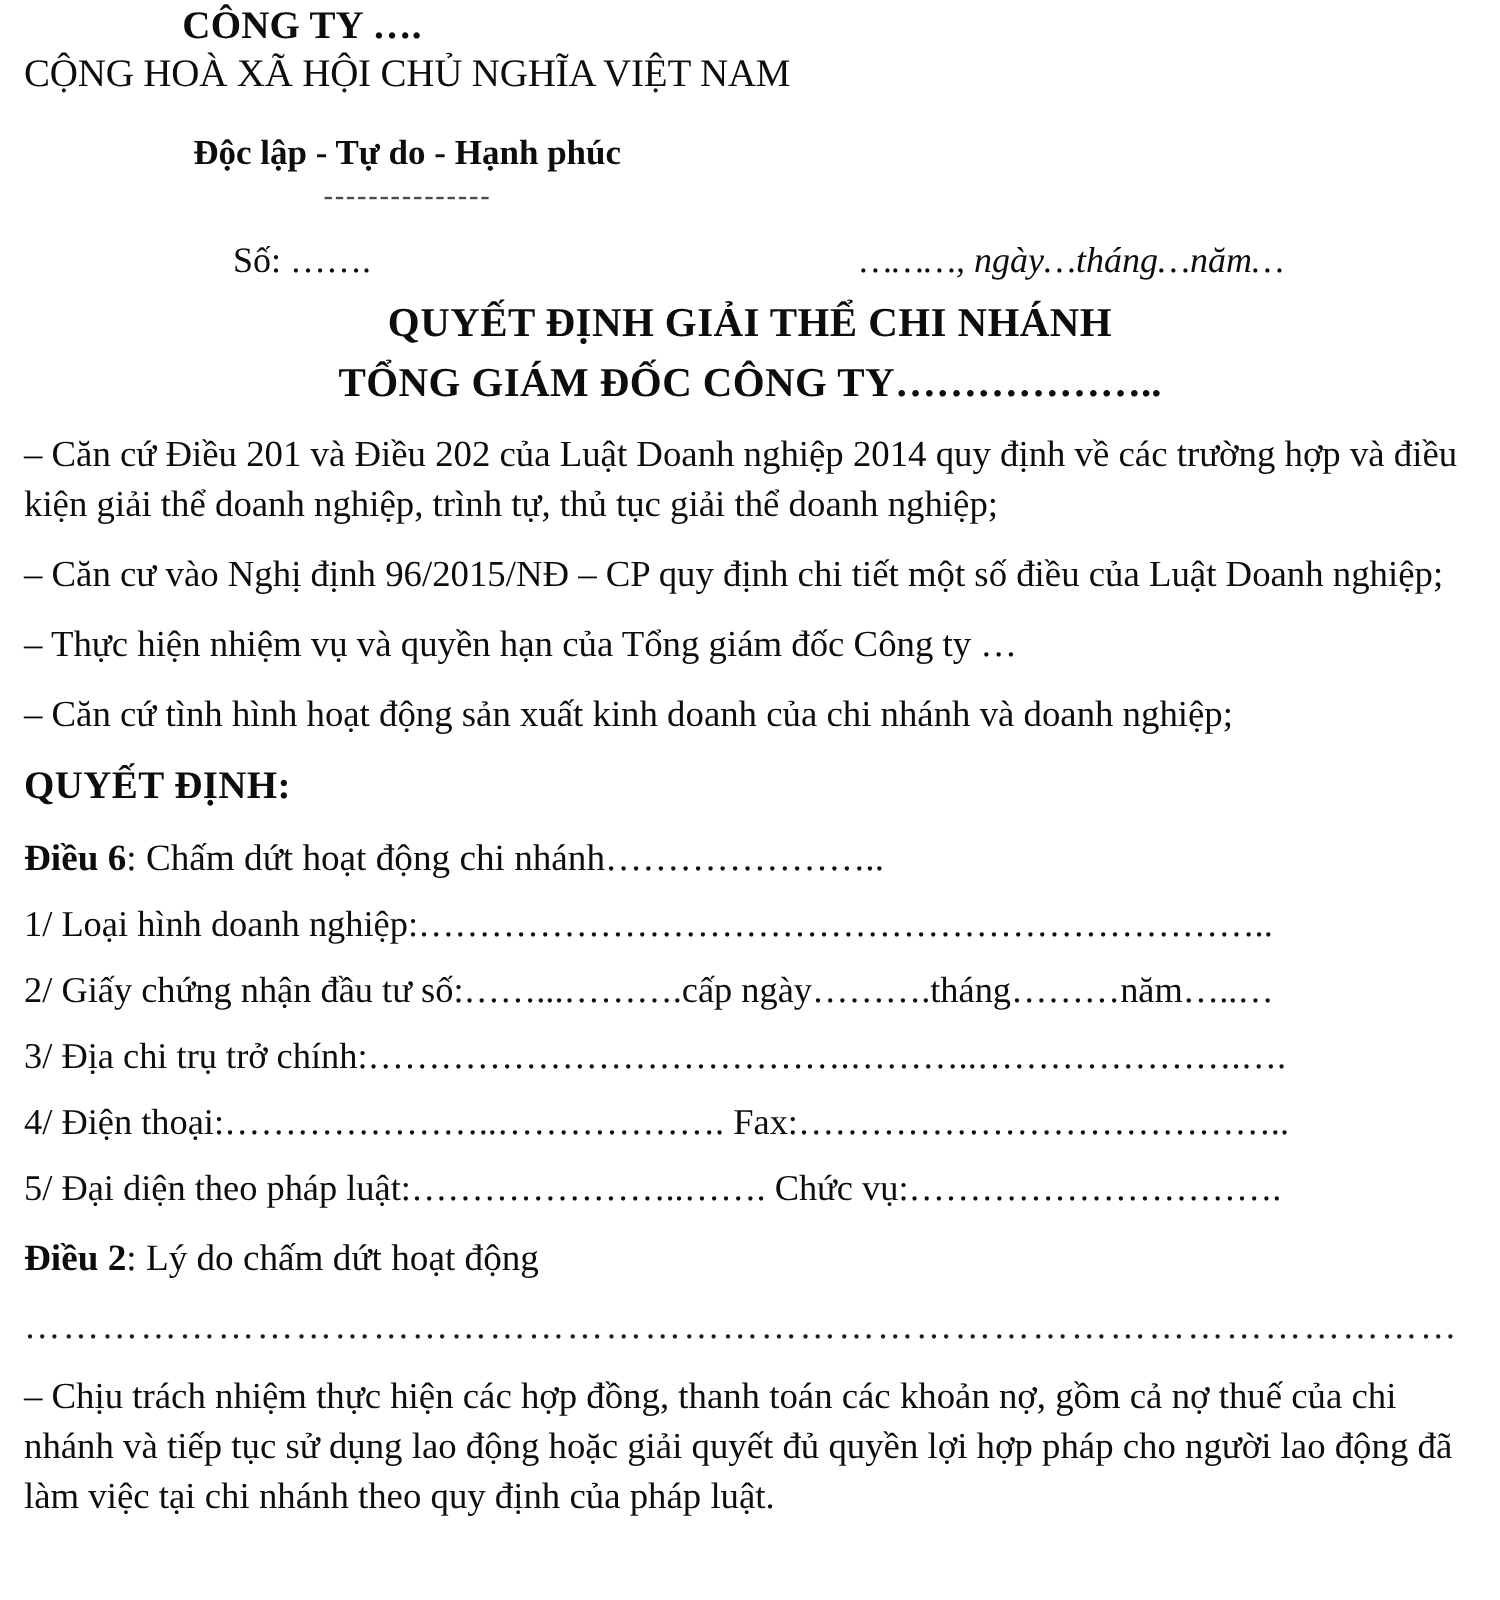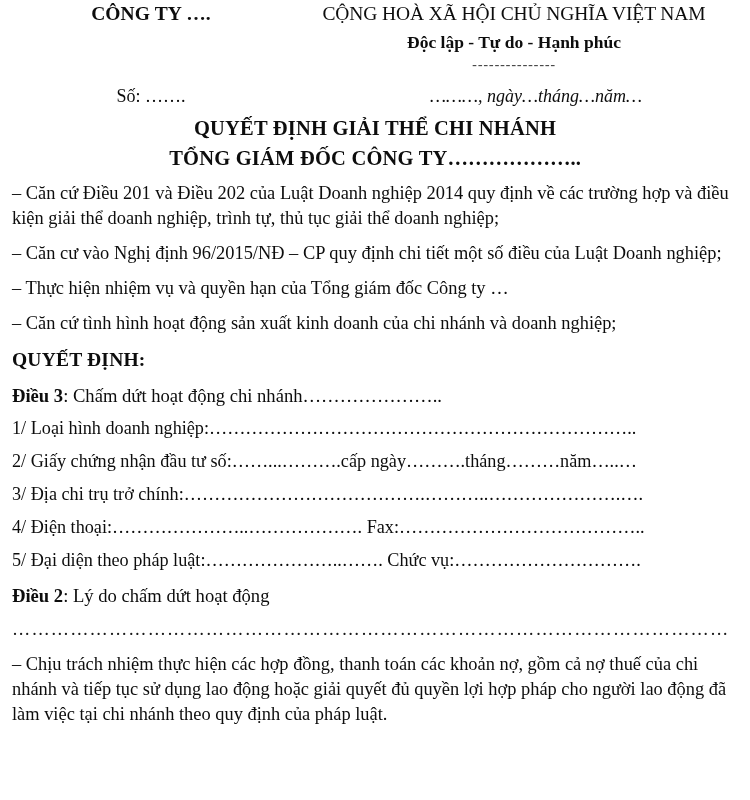--- a/index.html
+++ b/index.html
@@ -20,20 +20,21 @@
     position: relative;
     box-sizing: border-box;
     padding: 0 12px;
   }
 
   
   .doc-header {
     display: flex;
     align-items: flex-start;
     margin-top: 2px;
+    flex-direction: column;
   }
   .hdr-left {
     width: 278px;
     text-align: center;
     flex: 0 0 auto;
   }
   .hdr-right {
     flex: 1 1 auto;
     text-align: center;
   }
@@ -48,21 +49,21 @@
     font-weight: normal;
     font-size: 19.5px;
     line-height: 24px;
     letter-spacing: -.1px;
     white-space: nowrap;
   }
   .motto {
     font-weight: bold;
     font-size: 17.5px;
     line-height: 24px;
-    margin-top: 4px;
+    margin-top: 14px;
     white-space: nowrap;
   }
   .rule-dashes {
     font-size: 15px;
     line-height: 18px;
     letter-spacing: .6px;
     margin-top: 2px;
     color: #4a4a4a;
     font-family: "Liberation Sans", sans-serif;
   }
@@ -188,21 +189,21 @@
   <div class="title-main">QUYẾT ĐỊNH GIẢI THỂ CHI NHÁNH</div>
   <div class="title-sub"><span>TỔNG GIÁM ĐỐC CÔNG TY</span><span class="dots-inline">………………..</span></div>
 
   <div class="para">– Căn cứ Điều 201 và Điều 202 của Luật Doanh nghiệp 2014 quy định về các trường hợp và điều kiện giải thể doanh nghiệp, trình tự, thủ tục giải thể doanh nghiệp;</div>
   <div class="para">– Căn cư vào Nghị định 96/2015/NĐ – CP   quy định chi tiết một số điều của Luật Doanh nghiệp;</div>
   <div class="para">– Thực hiện nhiệm vụ và quyền hạn của Tổng giám đốc Công ty …</div>
   <div class="para">– Căn cứ tình hình hoạt động sản xuất kinh doanh của chi nhánh và doanh nghiệp;</div>
 
   <div class="decision-word">QUYẾT ĐỊNH:</div>
 
-  <div class="article-head"><span class="lbl">Điều 3</span><span class="sep">:</span><span class="txt"> Chấm dứt hoạt động chi nhánh</span><span class="dots-inline">…………………..</span></div>
+  <div class="article-head"><span class="lbl">Điều 6</span><span class="sep">:</span><span class="txt"> Chấm dứt hoạt động chi nhánh</span><span class="dots-inline">…………………..</span></div>
 
   <div class="item-line">1/ Loại hình doanh nghiệp:……………………………………………………………..</div>
   <div class="item-line">2/ Giấy chứng nhận đầu tư số:……...……….cấp ngày……….tháng………năm…..…</div>
   <div class="item-line">3/ Địa chi trụ trở chính:………………………………….………..………………….….</div>
   <div class="item-line">4/ Điện thoại:…………………..………………. Fax:…………………………………..</div>
   <div class="item-line">5/ Đại diện theo pháp luật:…………………..……. Chức vụ:………………………….</div>
 
   <div class="article-head"><span class="lbl">Điều 2</span><span class="sep">:</span><span class="txt"> Lý do chấm dứt hoạt động</span></div>
   <div class="fill-line">…………………………………………………………………………………………………</div>
 

